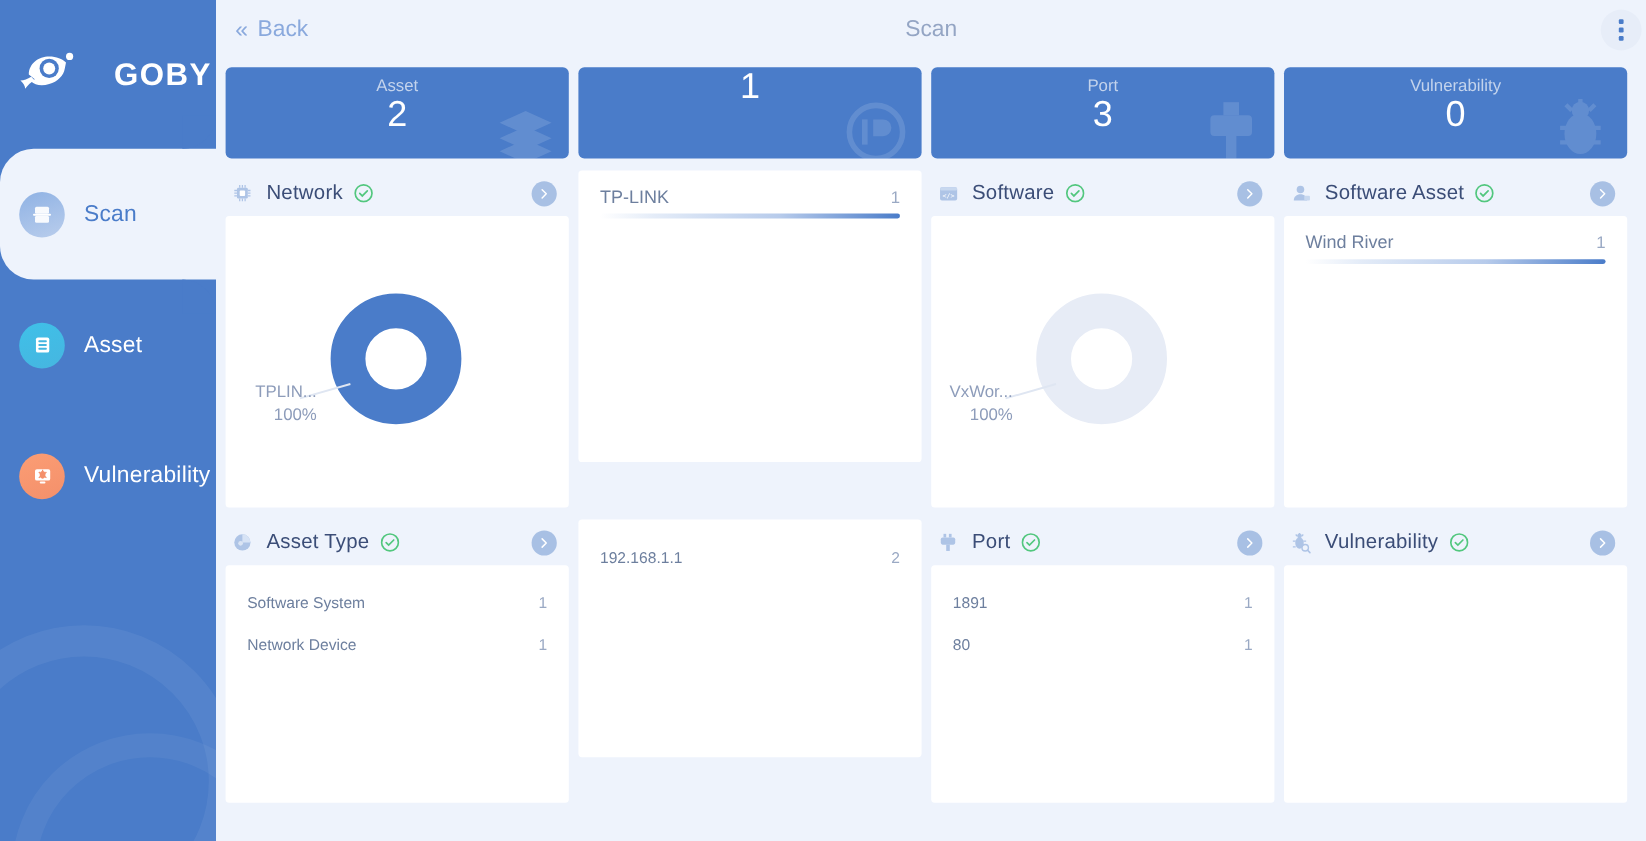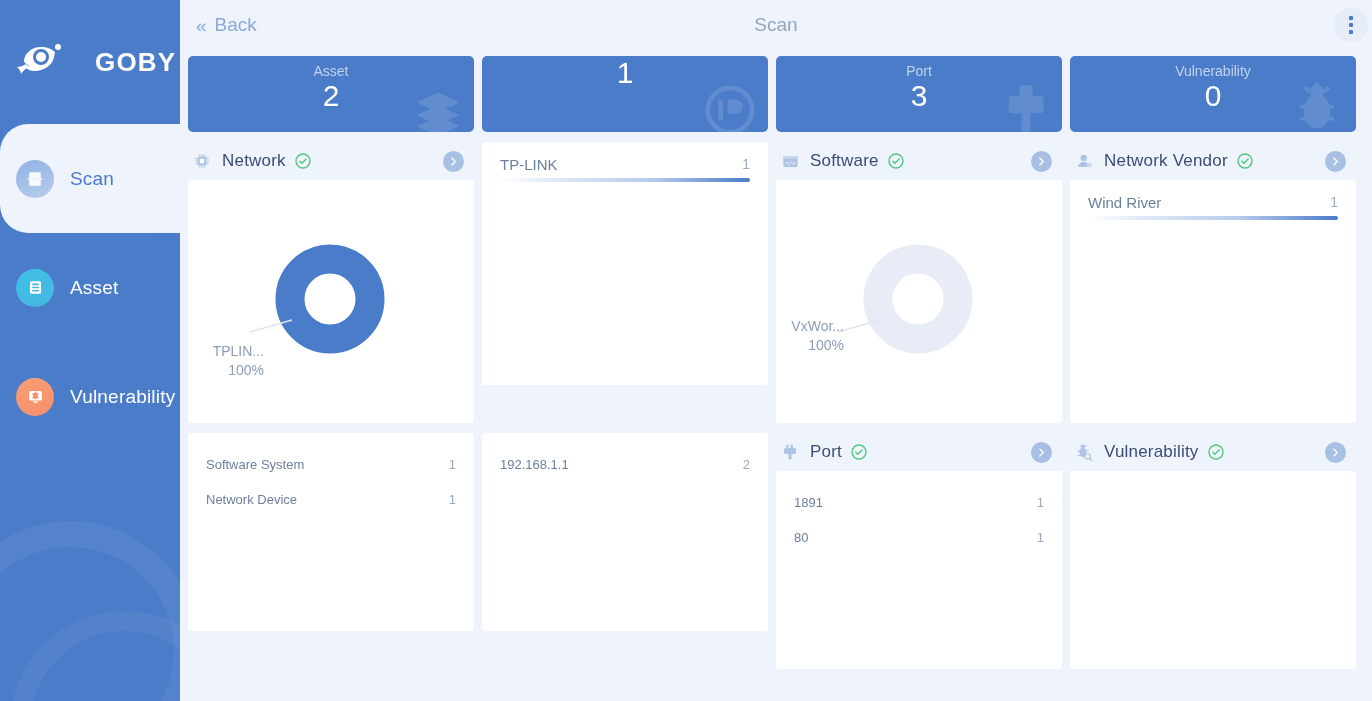--- a/index.html
+++ b/index.html
@@ -390,21 +390,21 @@
               <path d="M5.5 3l5 5-5 5" stroke="#ffffff" stroke-width="1.8" fill="none" stroke-linecap="round" stroke-linejoin="round"></path>
             </svg>
           </span>
         </div>
         <div class="panel-body">
           <div class="donut-wrap">
             <svg viewBox="0 0 286 243" width="286" height="243">
               <circle cx="142" cy="119" r="40" fill="none" stroke="#4a7cc9" stroke-width="29"></circle>
               <path d="M104 140 L62 152" stroke="#dfe6f2" stroke-width="1.6" fill="none"></path>
             </svg>
-            <div class="donut-label" style="left:-10px; top:137px;margin-top:25px;">
+            <div class="donut-label" style="left:-10px; top:137px;">
               <div>TPLIN...</div>
               <div>100%</div>
             </div>
           </div>
         </div>
       </div>
 
       <div class="panel">
         <div class="panel-body">
           <div class="list">
@@ -455,21 +455,21 @@
 
       <div class="panel">
         <div class="panel-head">
           <span class="panel-icon">
             <svg viewBox="0 0 24 24" width="19" height="19">
               <circle cx="11" cy="7.5" r="4" fill="#aec4e6"></circle>
               <path d="M4 19c0-4 3.1-6.5 7-6.5s7 2.5 7 6.5z" fill="#aec4e6"></path>
               <rect x="15" y="14" width="6" height="5" rx="1" fill="#c8d8ef"></rect>
             </svg>
           </span>
-          <span class="panel-title">Network Vendor</span>
+          <span class="panel-title">Software Asset</span>
           <span class="check-badge">
             <svg viewBox="0 0 16 16" width="16" height="16">
               <circle cx="8" cy="8" r="7" fill="none" stroke="#52c77e" stroke-width="1.4"></circle>
               <path d="M4.8 8.2l2.1 2.1 4.2-4.3" stroke="#52c77e" stroke-width="1.4" fill="none" stroke-linecap="round"></path>
             </svg>
           </span>
           <span class="go-arrow">
             <svg viewBox="0 0 16 16" width="11" height="11">
               <path d="M5.5 3l5 5-5 5" stroke="#ffffff" stroke-width="1.8" fill="none" stroke-linecap="round" stroke-linejoin="round"></path>
             </svg>
@@ -484,20 +484,41 @@
             <div class="bar"></div>
           </div>
         </div>
       </div>
 
     </div>
 
     <div class="grid">
 
       <div class="panel">
+        <div class="panel-head">
+          <span class="panel-icon">
+            <svg viewBox="0 0 24 24" width="18" height="18">
+              <circle cx="12" cy="12" r="9" fill="#aec4e6"></circle>
+              <path d="M12 12 L12 3 A9 9 0 0 1 21 12 z" fill="#d7e3f5"></path>
+              <circle cx="10" cy="13" r="2.6" fill="#ffffff" opacity=".55"></circle>
+            </svg>
+          </span>
+          <span class="panel-title">Asset Type</span>
+          <span class="check-badge">
+            <svg viewBox="0 0 16 16" width="16" height="16">
+              <circle cx="8" cy="8" r="7" fill="none" stroke="#52c77e" stroke-width="1.4"></circle>
+              <path d="M4.8 8.2l2.1 2.1 4.2-4.3" stroke="#52c77e" stroke-width="1.4" fill="none" stroke-linecap="round"></path>
+            </svg>
+          </span>
+          <span class="go-arrow">
+            <svg viewBox="0 0 16 16" width="11" height="11">
+              <path d="M5.5 3l5 5-5 5" stroke="#ffffff" stroke-width="1.8" fill="none" stroke-linecap="round" stroke-linejoin="round"></path>
+            </svg>
+          </span>
+        </div>
         <div class="panel-body tall">
           <div class="list">
             <div class="row-plain">
               <span>Software System</span>
               <span class="rv">1</span>
             </div>
             <div class="row-plain">
               <span>Network Device</span>
               <span class="rv">1</span>
             </div>

